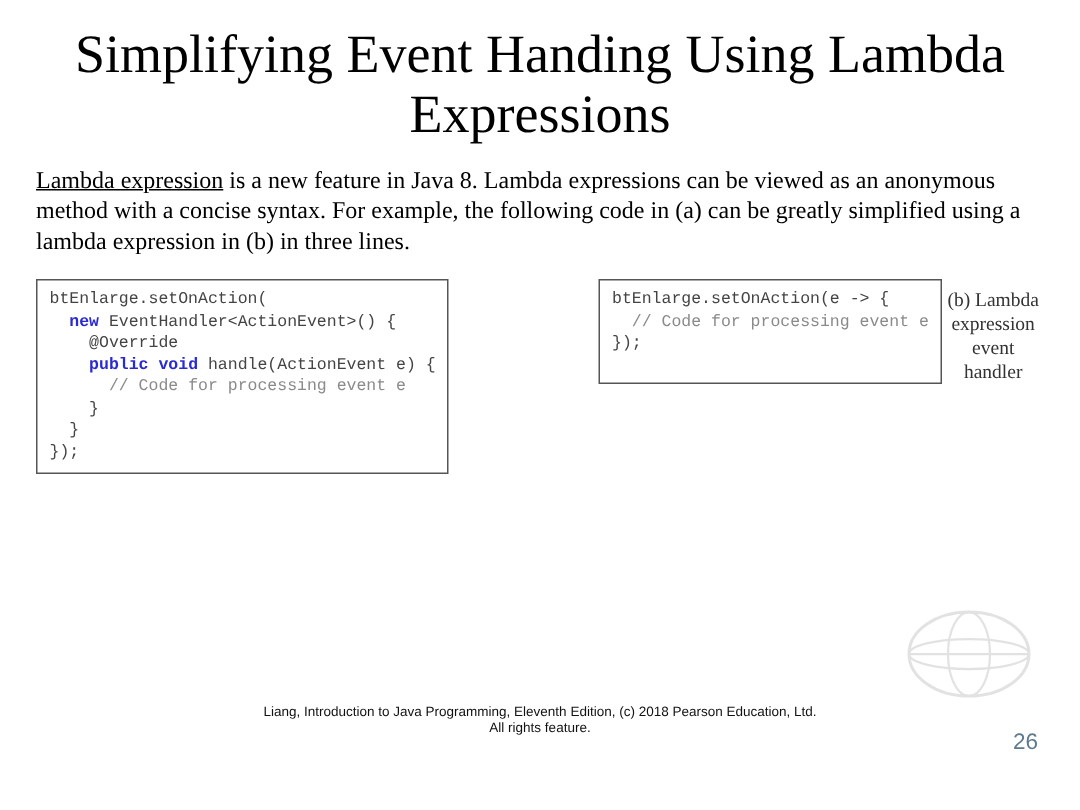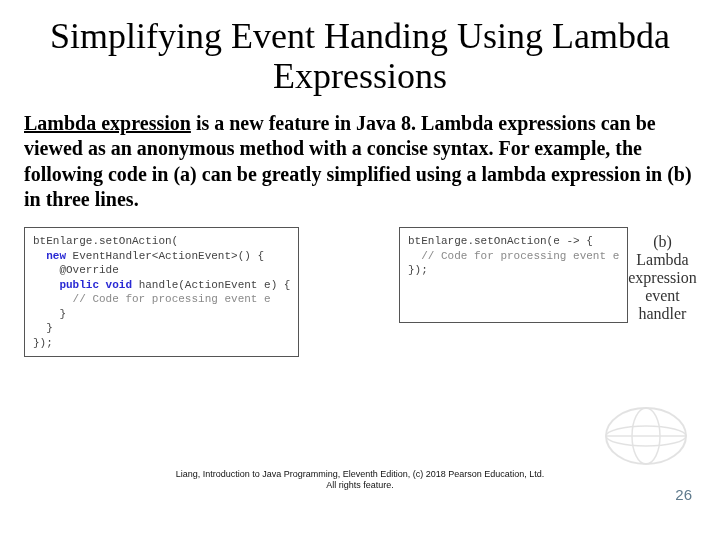--- a/index.html
+++ b/index.html
@@ -1,28 +1,28 @@
 <!DOCTYPE html>
 <html><head>
 <meta charset="utf-8">
 <style>
   * { box-sizing: border-box; margin: 0; padding: 0; }
   html, body { width: 720px; height: 540px; background: #fff; font-family: "Times New Roman", Times, serif; color: #000; }
   .slide { position: relative; width: 720px; height: 513px; padding: 12px 24px 0 24px; }
   .title { font-size: 36px; line-height: 1.12; text-align: center; margin-top: 4px; margin-bottom: 14px; font-weight: normal; }
-  .body-text { font-size: 20px; line-height: 1.28; margin-bottom: 14px; font-weight: bold; }
+  .body-text { font-size: 16px; line-height: 1.28; margin-bottom: 14px; }
   .body-text .underline { text-decoration: underline; }
   .code-row { display: flex; gap: 12px; align-items: flex-start; }
   .code-col { display: flex; flex-direction: row; }
   .code-col.left { flex: 0 0 363px; }
   .code-col.right { flex: 1 1 auto; }
   .code-box { border: 1px solid #555; padding: 6px 8px; font-family: "Courier New", Courier, monospace; font-size: 11px; line-height: 1.32; white-space: pre; color: #444; }
   .code-box .kw { color: #2a2ad4; font-weight: bold; }
   .code-box .cmt { color: #8a8a8a; }
-  .caption { text-align: center; font-size: 16px; margin-top: 6px; color: #333; }
+  .caption { text-align: center; font-size: 13px; margin-top: 6px; color: #333; }
   .footer { position: absolute; bottom: 22px; left: 0; width: 720px; display: flex; justify-content: center; align-items: center; }
   .footer-text { font-size: 9px; font-family: Arial, sans-serif; text-align: center; line-height: 1.25; color: #111; }
   .page-num { position: absolute; right: 28px; bottom: 10px; font-size: 15px; font-family: Arial, sans-serif; color: #5f7a8c; }
   .watermark { position: absolute; right: 14px; bottom: 42px; width: 120px; height: 70px; pointer-events: none; opacity: 0.18; }
 </style>
 </head>
 <body>
 
 <div class="slide">
 

